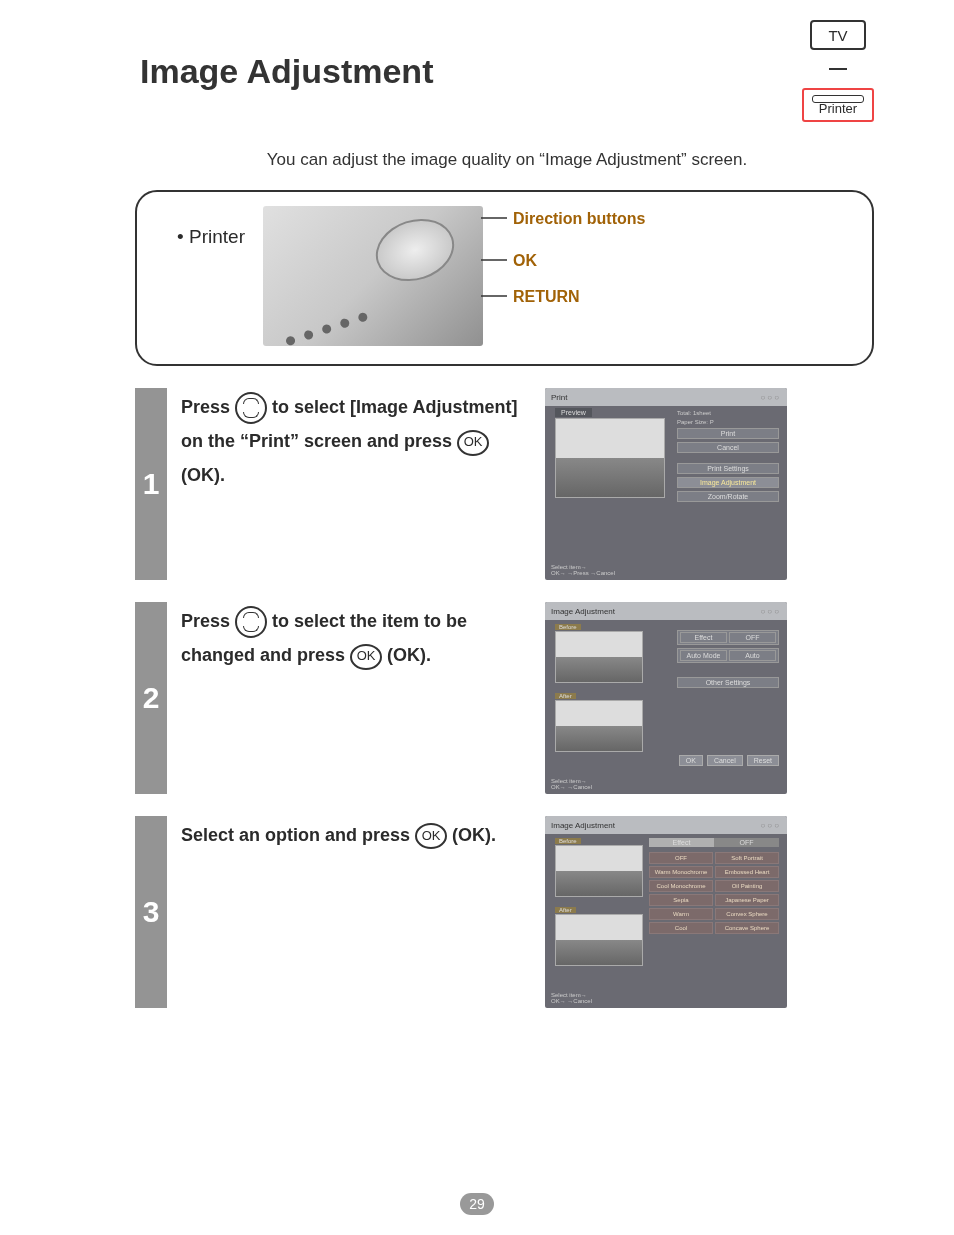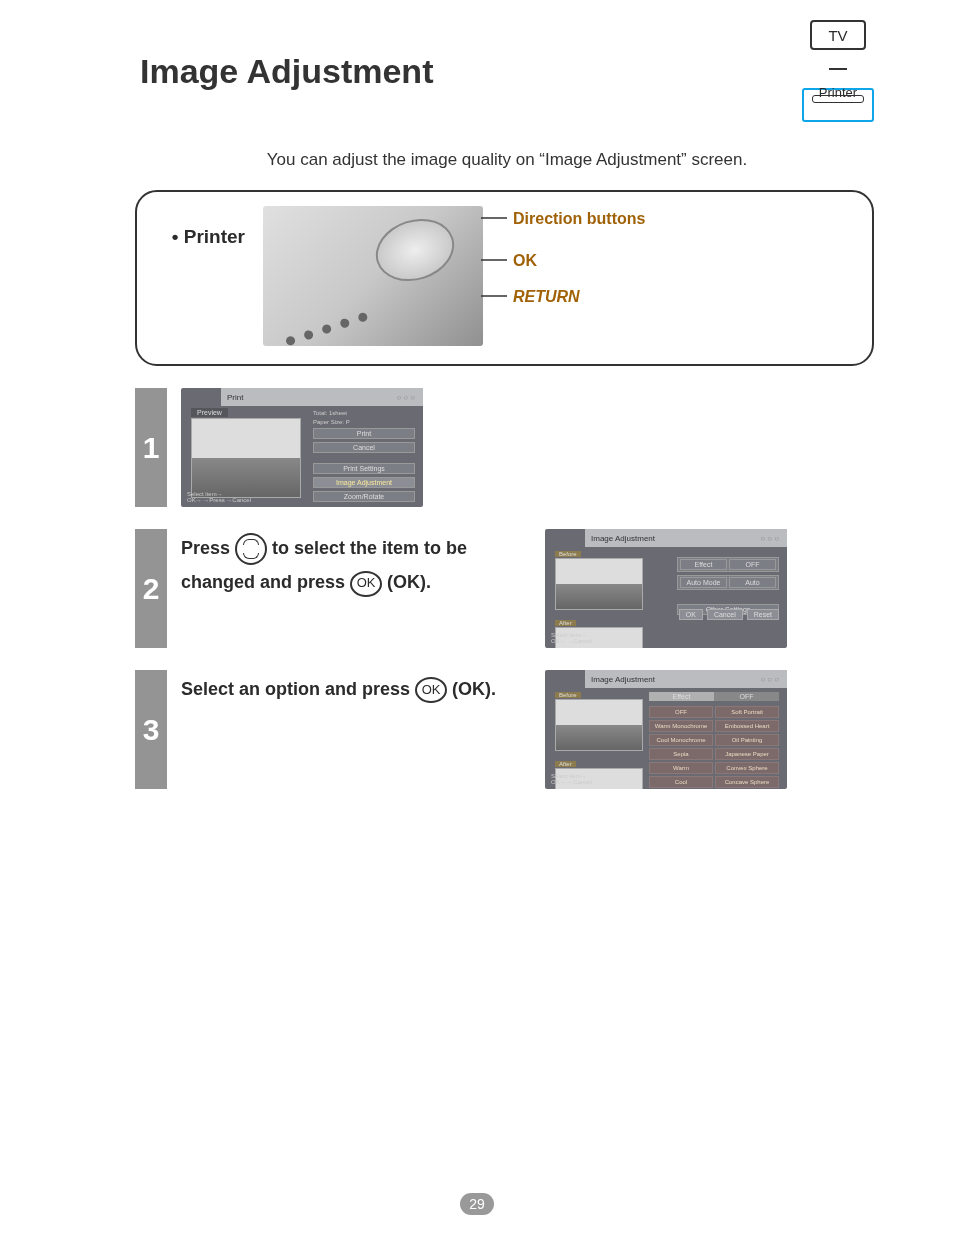--- a/index.html
+++ b/index.html
@@ -33,30 +33,30 @@
     border: 2px solid #333;
     border-radius: 4px;
     width: 56px;
     height: 30px;
     display: flex;
     align-items: center;
     justify-content: center;
     font-size: 15px;
   }
   .printer-box {
-    border: 2px solid #0ea5e9;
+    border: 2px solid #ef4444;
     border-radius: 3px;
     width: 72px;
     height: 34px;
     display: flex;
     flex-direction: column;
     justify-content: flex-end;
     align-items: center;
     font-size: 13px;
-    padding-bottom: 20px;
+    padding-bottom: 4px;
     position: relative;
   }
   .printer-box::before {
     content: "";
     position: absolute;
     top: 5px;
     left: 8px;
     right: 8px;
     height: 6px;
     border: 1.5px solid #333;
@@ -79,21 +79,21 @@
     border-radius: 22px;
     padding: 14px 18px 18px 18px;
   }
   .printer-panel-top {
     display: flex;
     gap: 18px;
     align-items: flex-start;
   }
   .printer-label {
     font-size: 19px;
-    font-weight: bold;
+    font-weight: normal;
     margin-top: 20px;
     min-width: 90px;
     text-align: right;
   }
   .printer-photo {
     width: 220px;
     height: 140px;
     background: linear-gradient(135deg,#e0e0e0 0%,#c8c8c8 50%,#909090 100%);
     border-radius: 3px;
     position: relative;
@@ -125,21 +125,21 @@
   }
   .callout-label {
     position: absolute;
     font-size: 16px;
     font-weight: bold;
     color: #a16207;
     white-space: nowrap;
   }
   .co1 { top: 4px; left: 12px; }
   .co2 { top: 46px; left: 12px; }
-  .co3 { top: 82px; left: 12px; font-style: italic; }
+  .co3 { top: 82px; left: 12px; }
   .printer-note {
     font-size: 17px;
     color: #333;
     margin-top: 14px;
     line-height: 1.4;
   }
 
   .step-row {
     display: flex;
     margin-top: 22px;
@@ -168,29 +168,28 @@
   .step-text .sub {
     font-size: 15px;
     font-weight: normal;
     line-height: 1.45;
     margin-top: 12px;
     padding-left: 14px;
     text-indent: -10px;
   }
   .screenshot {
     width: 242px;
-    height: 119px;
+    height: 192px;
     background: #6a6a72;
     border-radius: 2px;
     flex-shrink: 0;
     position: relative;
     color: #ddd;
     font-size: 8px;
     overflow: hidden;
-    padding-left: 40px;
   }
   .screenshot .titlebar {
     height: 18px;
     background:#babcc0;
     color:#333;
     display:flex;
     align-items:center;
     justify-content:space-between;
     padding: 0 6px;
     font-size: 8px;
@@ -370,20 +369,23 @@
       </svg>
       <span class="callout-label co1">Direction buttons</span>
       <span class="callout-label co2">OK</span>
       <span class="callout-label co3">RETURN</span>
     </div>
   </div>
 </div>
 
 <div class="step-row">
   <div class="step-num">1</div>
+  <div class="step-text">
+    <span>Press </span><span class="dir-btn-inline"></span><span> to select [Image Adjustment] on the “Print” screen and press </span><span class="ok-btn-inline">OK</span><span> (OK).</span>
+  </div>
   <div class="screenshot">
     <div class="titlebar">
         <span>Print</span>
         <span class="dots3">○○○</span>
       </div>
     <div class="preview-lbl">Preview</div>
     <div class="preview"></div>
     <div class="right-col">
       <div class="plain">Total:        1sheet</div>
       <div class="plain">Paper Size:        P</div>

